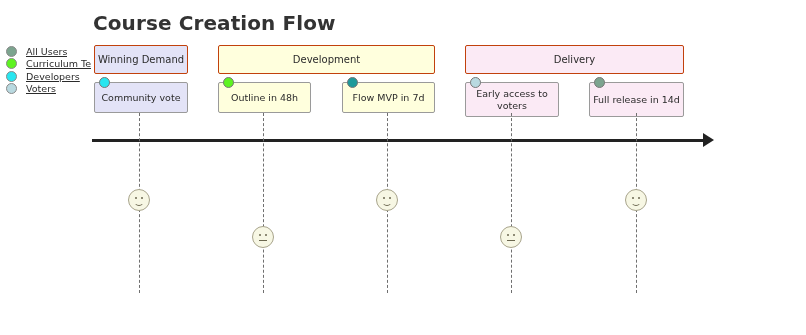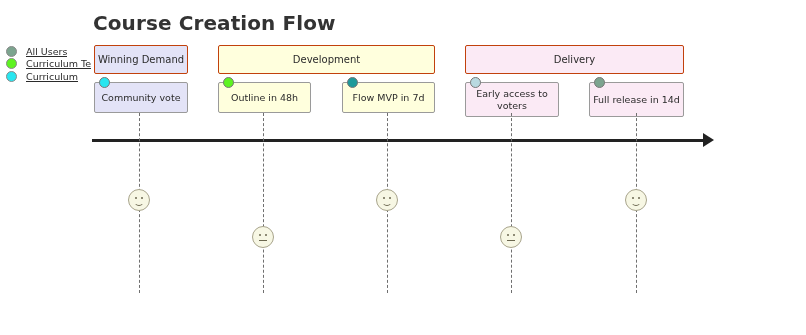--- a/index.html
+++ b/index.html
@@ -173,21 +173,25 @@
       <div class="legend-row">
         <span class="legend-swatch" style="background: rgb(124, 164, 143);"></span>
         <span class="legend-label">All Users</span>
       </div>
       <div class="legend-row">
         <span class="legend-swatch" style="background: rgb(94, 243, 33);"></span>
         <span class="legend-label">Curriculum Te</span>
       </div>
       <div class="legend-row">
         <span class="legend-swatch" style="background: rgb(40, 230, 240);"></span>
-        <span class="legend-label">Curriculum</span>
+        <span class="legend-label">Developers</span>
+      </div>
+      <div class="legend-row">
+        <span class="legend-swatch" style="background: rgb(185, 217, 224);"></span>
+        <span class="legend-label">Voters</span>
       </div>
     </div>
 
   <div id="axis-line"></div>
   <div id="axis-arrow"></div>
 
   <div id="marks">
       <div class="phase-bar" style="left: 94px; top: 45px; width: 94px; background: rgb(227, 227, 247);">
         <span>Winning Demand</span>
       </div>

